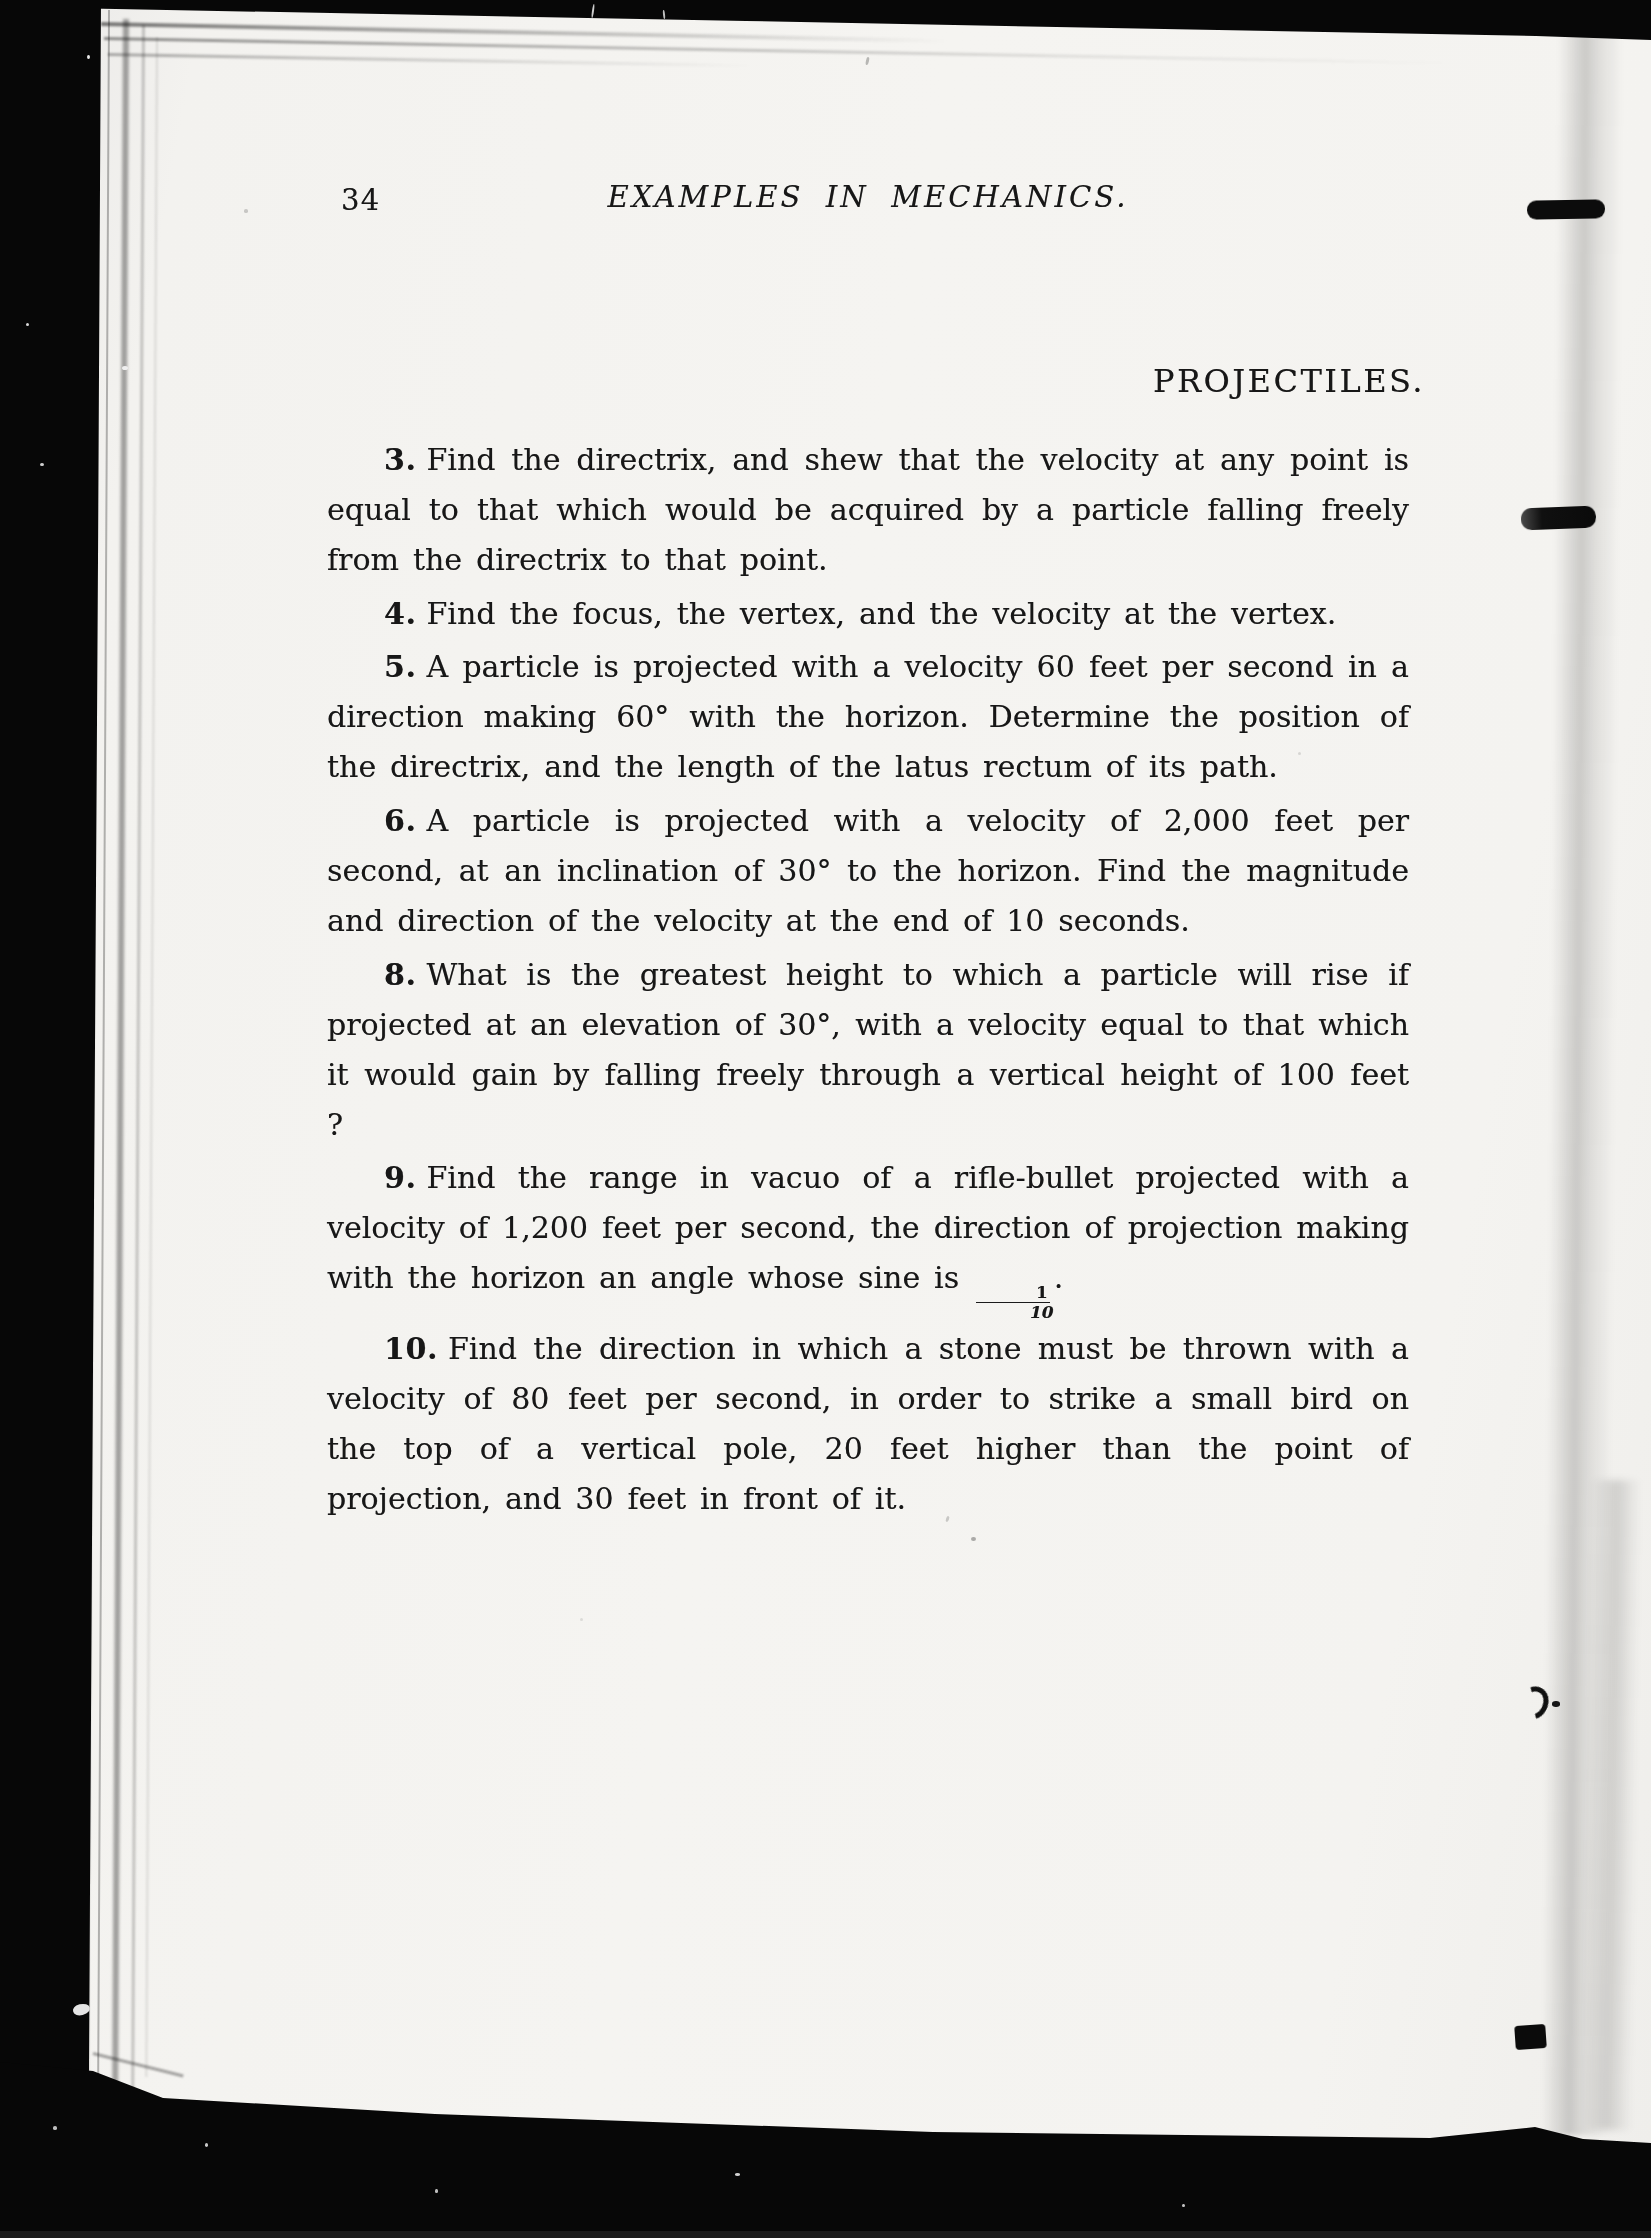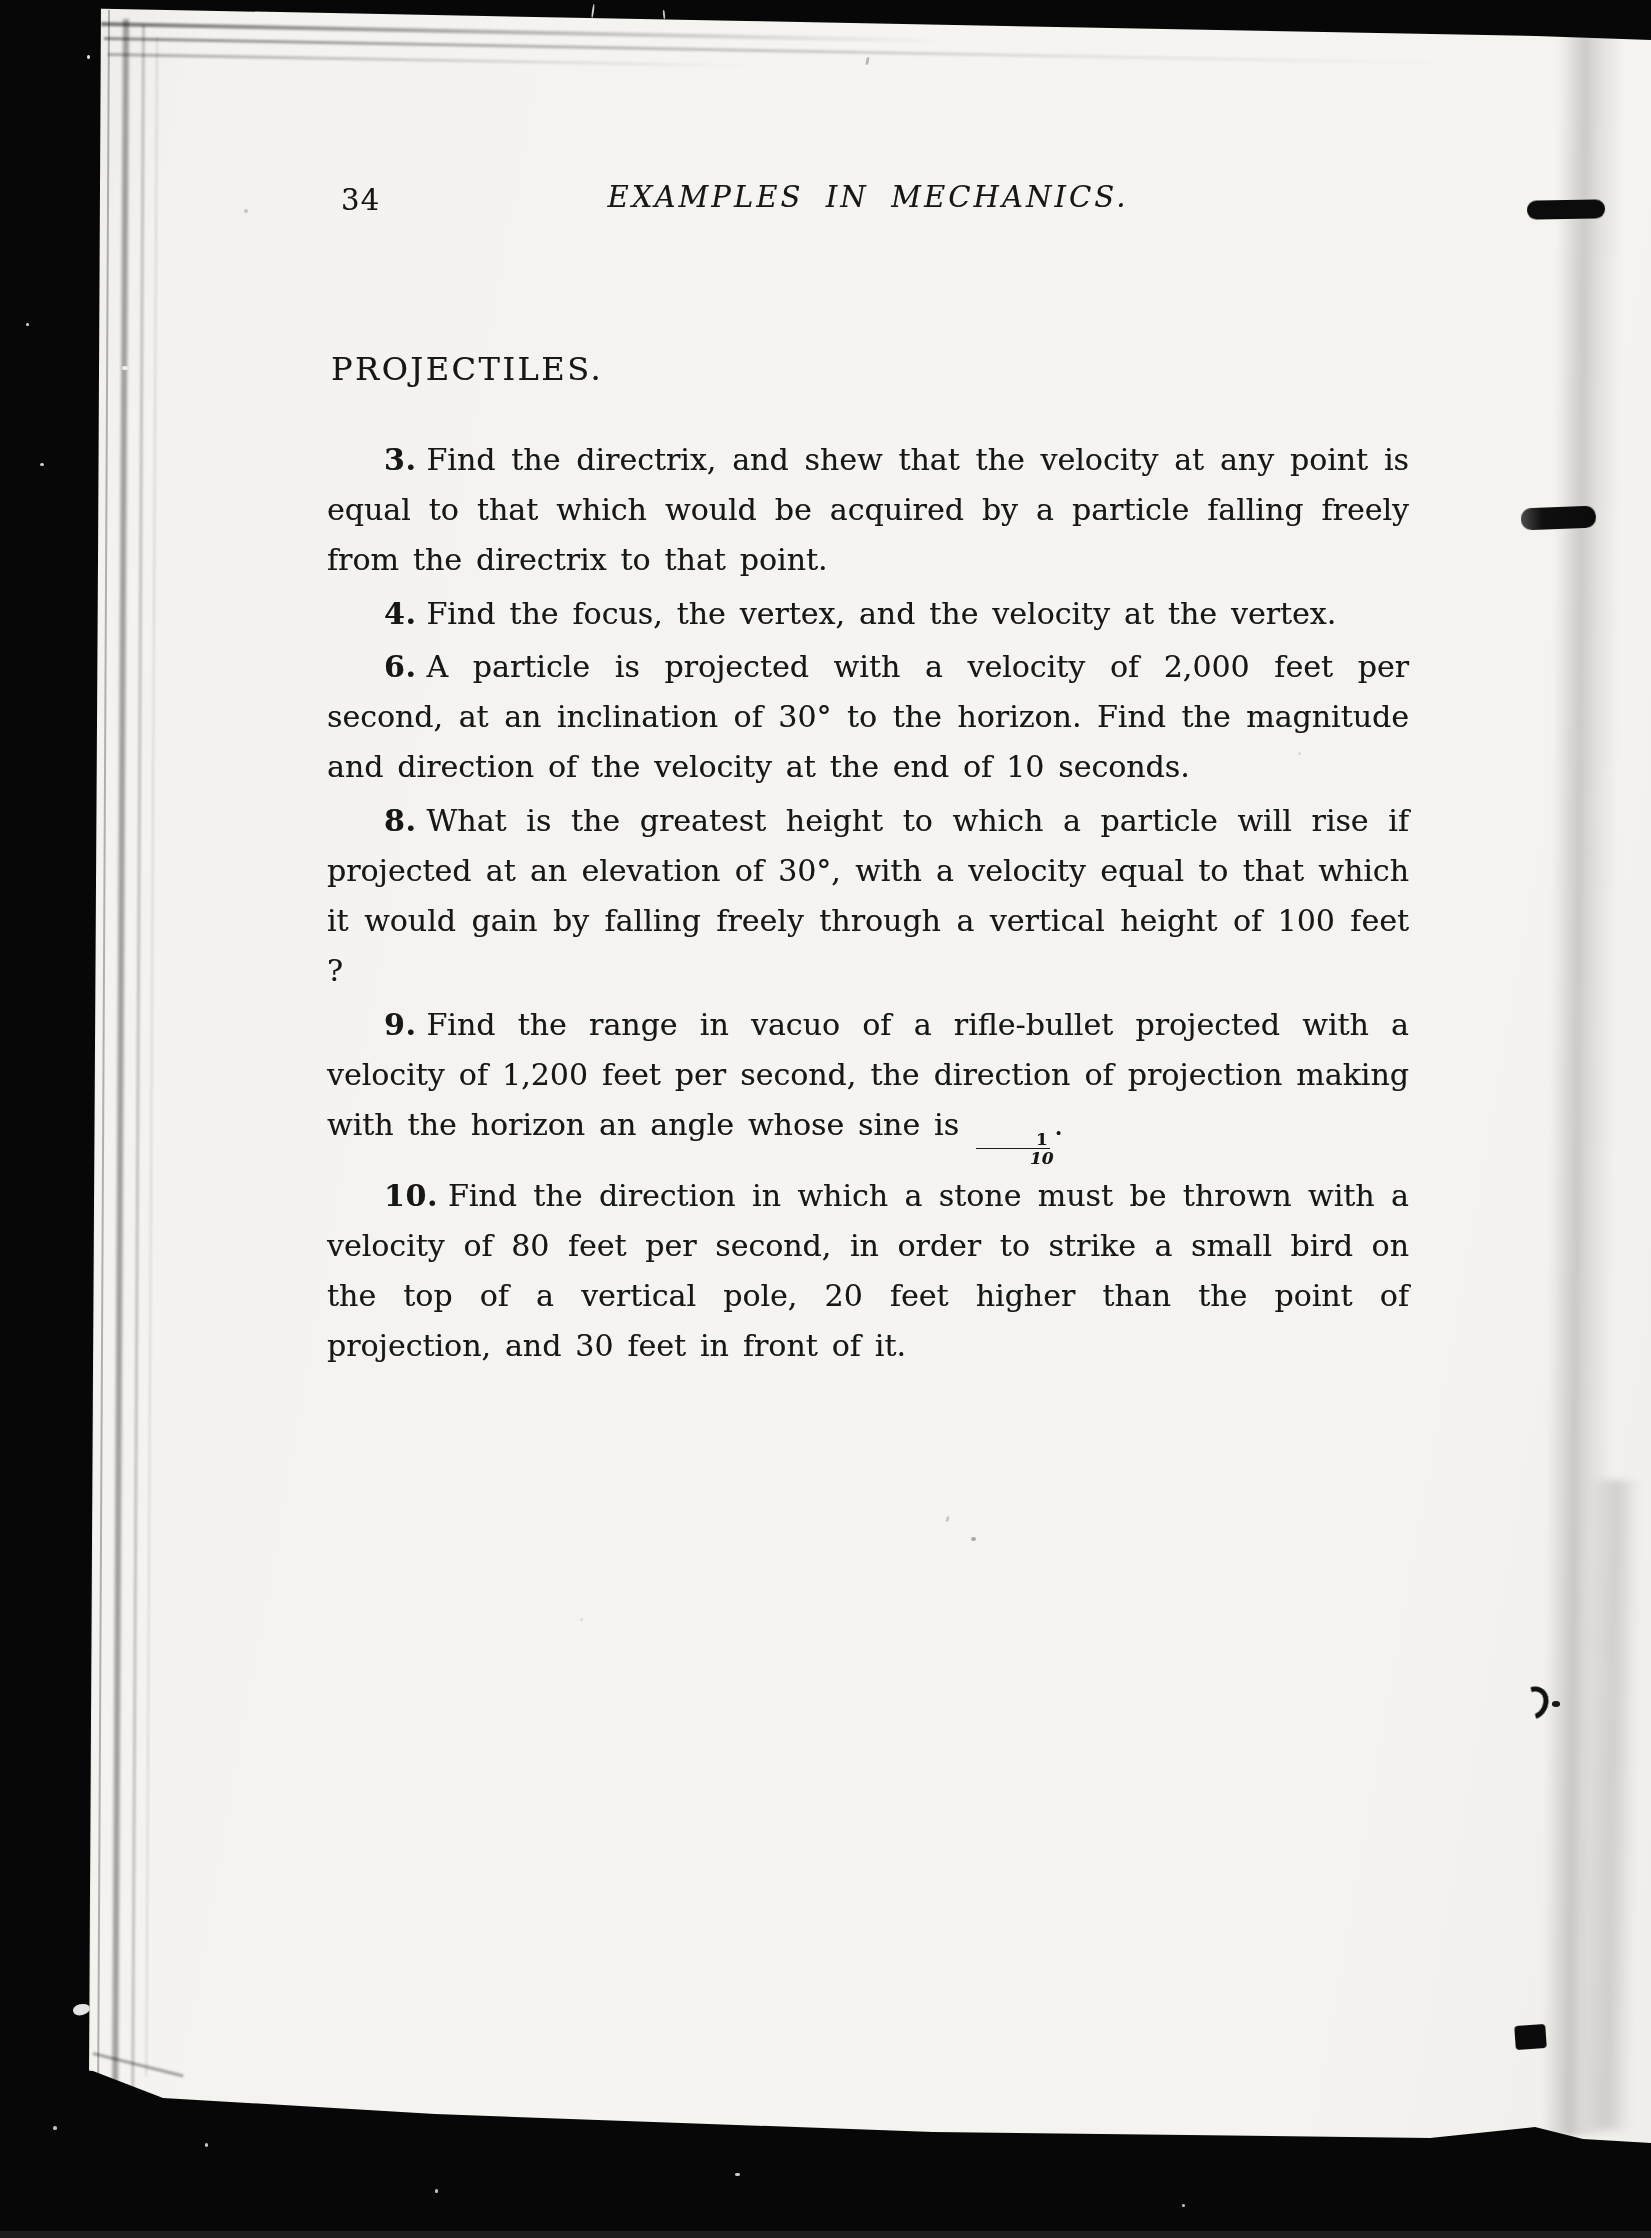--- a/index.html
+++ b/index.html
@@ -32,22 +32,22 @@
   .rmark{position:absolute;left:1515px;top:2025px;width:31px;height:23.6px;background:#0b0b0b;
          border-radius:3.7px;transform:rotate(-4deg);filter:blur(0.6px);}
   .speck{position:absolute;border-radius:50%;}
   .bottom-strip{position:absolute;left:0;top:2231px;width:1652px;height:7.5px;background:#1c1c1c;}
   
   .ink{position:absolute;left:16px;top:0;width:1652px;height:2083px;filter:blur(0.3px);
        text-shadow:0.2px 0.4px 0.4px rgba(25,25,25,0.45);}
   .pageno{position:absolute;left:325px;top:183px;font-size:29px;letter-spacing:1.2px;}
   .runtitle{position:absolute;left:311px;top:180px;width:1082px;text-align:center;
             font-style:italic;font-size:29px;letter-spacing:3.1px;word-spacing:10px;}
-  .section{position:absolute;left:311px;top:346px;width:1082px;text-align:left;
-           font-size:32px;font-weight:normal;letter-spacing:2.5px;margin:4px;}
+  .section{position:absolute;left:311px;top:346px;width:1082px;text-align:right;
+           font-size:32px;font-weight:normal;letter-spacing:2.5px;margin:16px;}
   .problems{position:absolute;left:311px;top:435px;width:1082px;font-size:30px;
             line-height:50px;text-align:justify;word-spacing:4.4px;}
   .problems p{margin:0 0 3.7px 0;text-indent:57px;}
   .pnum{font-weight:bold;padding-right:10px;letter-spacing:0.6px;}
   .frac{display:inline-flex;flex-direction:column;align-items:center;vertical-align:-10px;
         font-size:17px;line-height:17px;font-weight:bold;}
   .frac .top{border-bottom:1.9px solid #1b1b1b;padding:0 2.5px 0.6px 2.5px;}
   .frac .bot{padding-top:0.6px;font-style:italic;}
 </style>
 </head>
@@ -72,20 +72,21 @@
   <div class="gutter2"></div>
 
   <div class="ink">
     <span class="pageno">34</span>
     <div class="runtitle">EXAMPLES IN MECHANICS.</div>
     <h1 class="section">PROJECTILES.</h1>
 
     <div class="problems">
       <p><span class="pnum">3.</span><span>Find the directrix, and shew that the velocity at any point is equal to that which would be acquired by a particle falling freely from the directrix to that point.</span></p>
       <p><span class="pnum">4.</span><span>Find the focus, the vertex, and the velocity at the vertex.</span></p>
+      <p><span class="pnum">5.</span><span>A particle is projected with a velocity 60 feet per second in a direction making 60° with the horizon.  Determine the position of the directrix, and the length of the latus rectum of its path.</span></p>
       <p><span class="pnum">6.</span><span>A particle is projected with a velocity of 2,000 feet per second, at an inclination of 30° to the horizon.  Find the magnitude and direction of the velocity at the end of 10 seconds.</span></p>
       <p><span class="pnum">8.</span><span>What is the greatest height to which a particle will rise if projected at an elevation of 30°, with a velocity equal to that which it would gain by falling freely through a vertical height of 100 feet ?</span></p>
       <p><span class="pnum">9.</span><span>Find the range in vacuo of a rifle-bullet projected with a velocity of 1,200 feet per second, the direction of projection making with the horizon an angle whose sine is </span><span class="frac">
             <span class="top">1</span>
             <span class="bot">10</span>
           </span><span>.</span></p>
       <p><span class="pnum">10.</span><span>Find the direction in which a stone must be thrown with a velocity of 80 feet per second, in order to strike a small bird on the top of a vertical pole, 20 feet higher than the point of projection, and 30 feet in front of it.</span></p>
     </div>
   </div>
 

